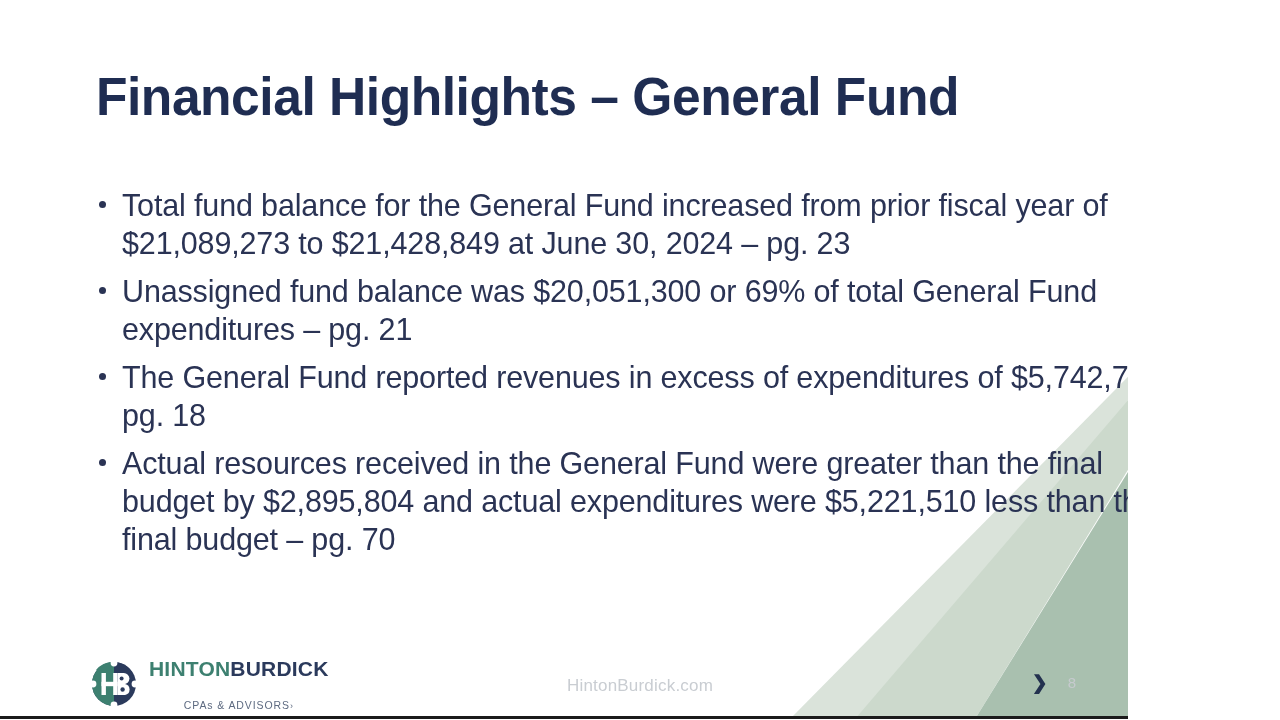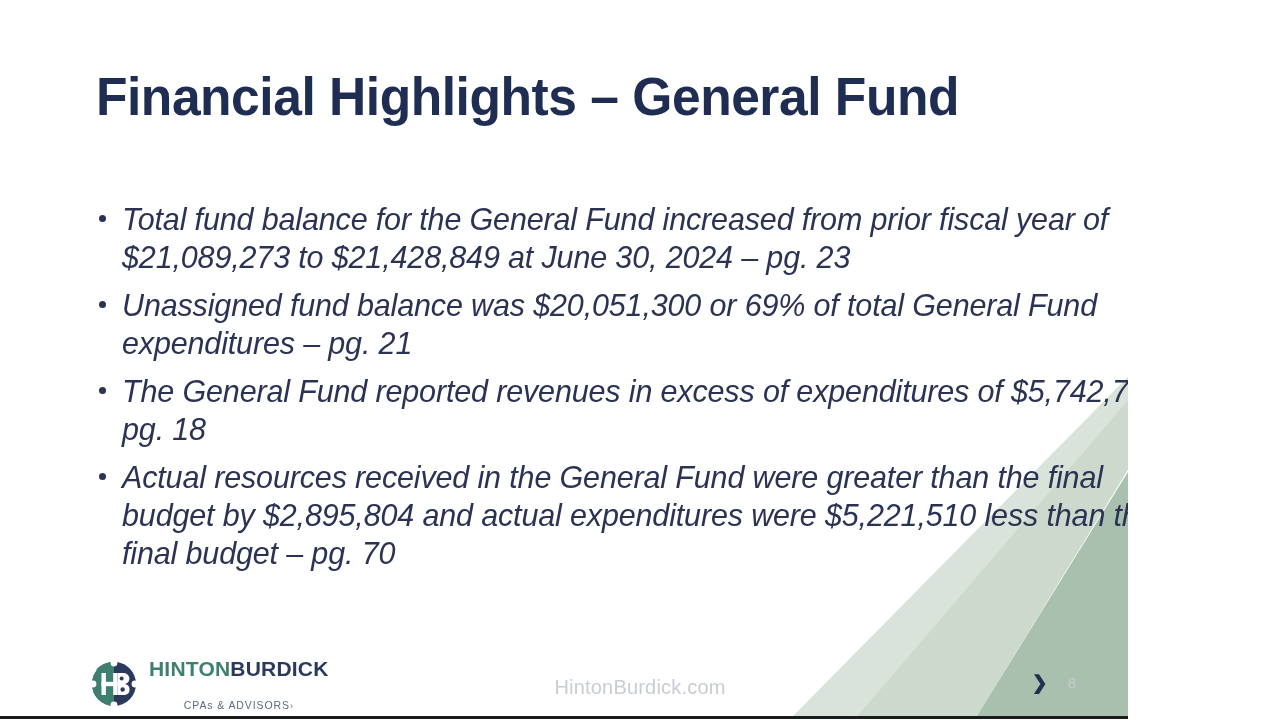--- a/index.html
+++ b/index.html
@@ -47,23 +47,22 @@
     color: #1f2d52;
     white-space: nowrap;
     transform: scaleX(0.955);
     transform-origin: left top;
   }
 
   
   #bullets {
     position: absolute;
     left: 96px;
-    top: 200px;
+    top: 186px;
     width: 1095px;
-    font-style: italic;
   }
   .bullet {
     position: relative;
     padding-left: 26px;
     margin-bottom: 10px;
     color: #2a3354;
     font-size: 30.5px;
     line-height: 38px;
     letter-spacing: -0.15px;
   }
@@ -119,21 +118,21 @@
     white-space: nowrap;
   }
   .logo-sub .arrow { font-size: 9px; }
 
   #footer-site {
     position: absolute;
     left: 0;
     top: 676px;
     width: 1280px;
     text-align: center;
-    font-size: 20px;
+    font-size: 17px;
     color: #c9cdd2;
     letter-spacing: 0.2px;
   }
 
   #footer-page {
     position: absolute;
     right: 52px;
     top: 673px;
     display: flex;
     align-items: center;

